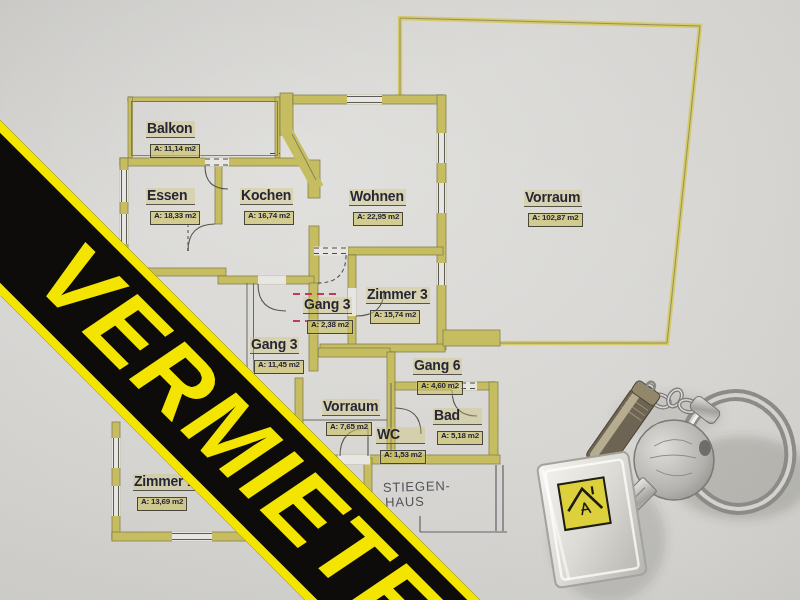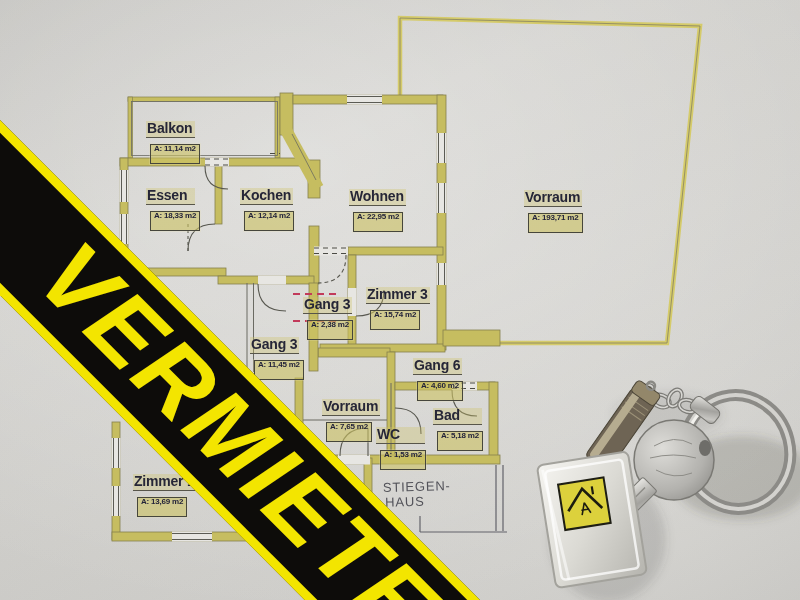--- a/index.html
+++ b/index.html
@@ -15,21 +15,21 @@
   .labels{position:absolute;left:0;top:0;width:800px;height:600px;z-index:2;}
   .room-label{position:absolute;line-height:1.05;white-space:nowrap;}
   .room-name{
     display:inline-block;font-size:14px;font-weight:bold;color:#262637;
     letter-spacing:-0.2px;min-width:46px;padding:0 2px 1px 1px;
     border-bottom:1px solid #57554a;background:rgba(205,196,105,0.35);
   }
   .room-area{
     display:inline-block;font-size:8px;font-weight:bold;color:#23233a;
     letter-spacing:-0.2px;border:1px solid #46463c;background:rgba(203,194,100,0.62);
-    padding:0 3px 10px 3px;margin:1px 0 0 4px;box-shadow:0 0 0 1px rgba(230,225,180,0.25);
+    padding:0 3px 4px 3px;margin:1px 0 0 4px;box-shadow:0 0 0 1px rgba(230,225,180,0.25);
   }
   .stairwell-label{
     position:absolute;font-size:13px;color:#53535a;letter-spacing:0.8px;
     line-height:1.18;transform:rotate(-1.5deg);
   }
   .stairwell-label div{white-space:nowrap;}
   .banner{
     position:absolute;left:-80px;top:40px;width:1080px;height:124px;
     transform:rotate(45deg);transform-origin:0 0;
     background:#0d0c0a;border-top:9px solid #f3e500;border-bottom:9px solid #f3e500;
@@ -259,31 +259,31 @@
       <span class="room-area">A: 11,14 m2</span>
     </div>
 
     <div class="room-label" style="left:146px;top:187px">
       <div><span class="room-name">Essen</span></div>
       <span class="room-area">A: 18,33 m2</span>
     </div>
 
     <div class="room-label" style="left:240px;top:187px">
       <div><span class="room-name">Kochen</span></div>
-      <span class="room-area">A: 12,14 m2</span>
+      <span class="room-area">A: 16,74 m2</span>
     </div>
 
     <div class="room-label" style="left:349px;top:188px">
       <div><span class="room-name">Wohnen</span></div>
       <span class="room-area">A: 22,95 m2</span>
     </div>
 
     <div class="room-label" style="left:524px;top:189px">
       <div><span class="room-name">Vorraum</span></div>
-      <span class="room-area">A: 193,71 m2</span>
+      <span class="room-area">A: 102,87 m2</span>
     </div>
 
     <div class="room-label" style="left:366px;top:286px">
       <div><span class="room-name">Zimmer 3</span></div>
       <span class="room-area">A: 15,74 m2</span>
     </div>
 
     <div class="room-label" style="left:303px;top:296px">
       <div><span class="room-name">Gang 3</span></div>
       <span class="room-area">A: 2,38 m2</span>

